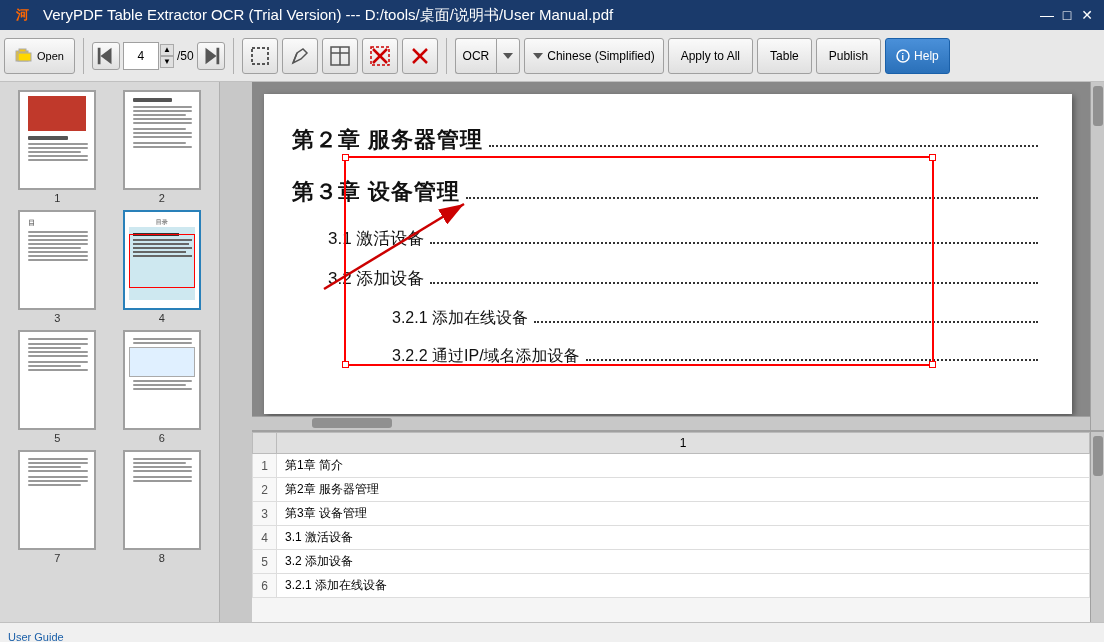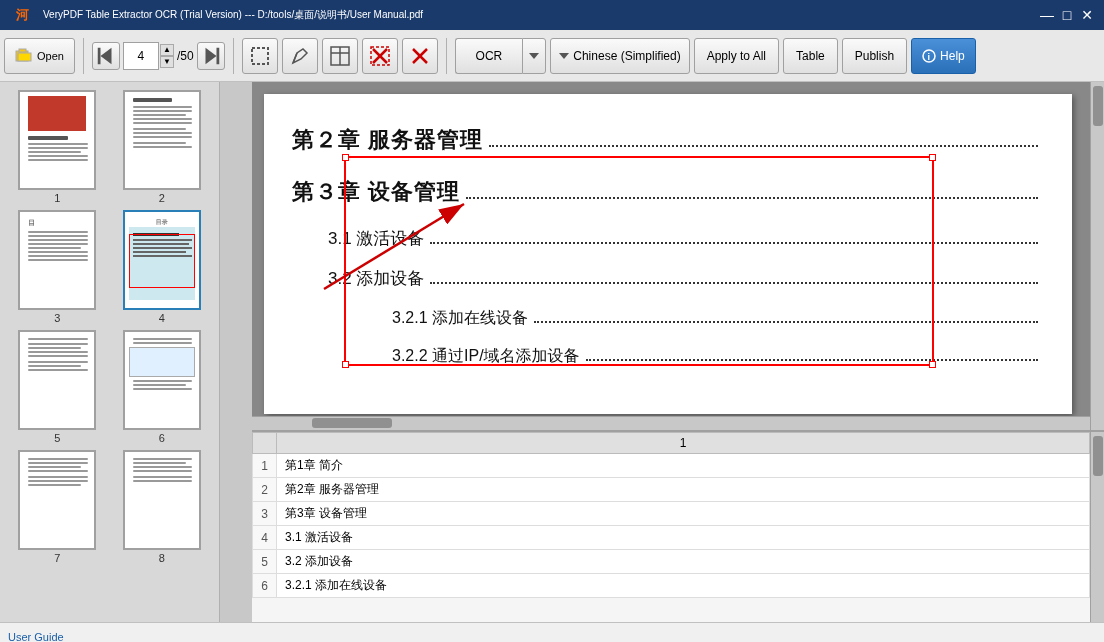--- a/index.html
+++ b/index.html
@@ -11,21 +11,21 @@
       color: white;
       height: 30px;
       display: flex;
       align-items: center;
       justify-content: space-between;
       padding: 0 8px;
       font-size: 12px;
       user-select: none;
     }
     .titlebar-left { display: flex; align-items: center; gap: 6px; }
-    .titlebar-title { font-size: 10px; }
+    .titlebar-title { font-size: 15px; }
     .titlebar-controls { display: flex; gap: 2px; }
     .titlebar-btn {
       width: 18px; height: 18px; background: transparent; border: none;
       color: white; cursor: pointer; font-size: 14px; display: flex; align-items: center; justify-content: center;
     }
 
     
     .toolbar {
       background: #e8e8e8;
       border-bottom: 1px solid #c0c0c0;
@@ -69,21 +69,21 @@
       border: 1px solid #a0a0a0; border-radius: 3px;
       cursor: pointer; display: flex; align-items: center; justify-content: center;
     }
     .draw-tool svg { width: 22px; height: 22px; }
 
     
     .ocr-group { display: flex; align-items: center; }
     .ocr-btn {
       background: linear-gradient(to bottom, #fafafa, #e0e0e0);
       border: 1px solid #a0a0a0; border-radius: 3px 0 0 3px;
-      padding: 4px 20px; cursor: pointer; font-size: 12px; height: 36px;
+      padding: 4px 7px; cursor: pointer; font-size: 12px; height: 36px;
       border-right: none;
     }
     .ocr-drop {
       background: linear-gradient(to bottom, #fafafa, #e0e0e0);
       border: 1px solid #a0a0a0; border-radius: 0 3px 3px 0;
       padding: 4px 6px; cursor: pointer; height: 36px;
       display: flex; align-items: center;
     }
 
     

